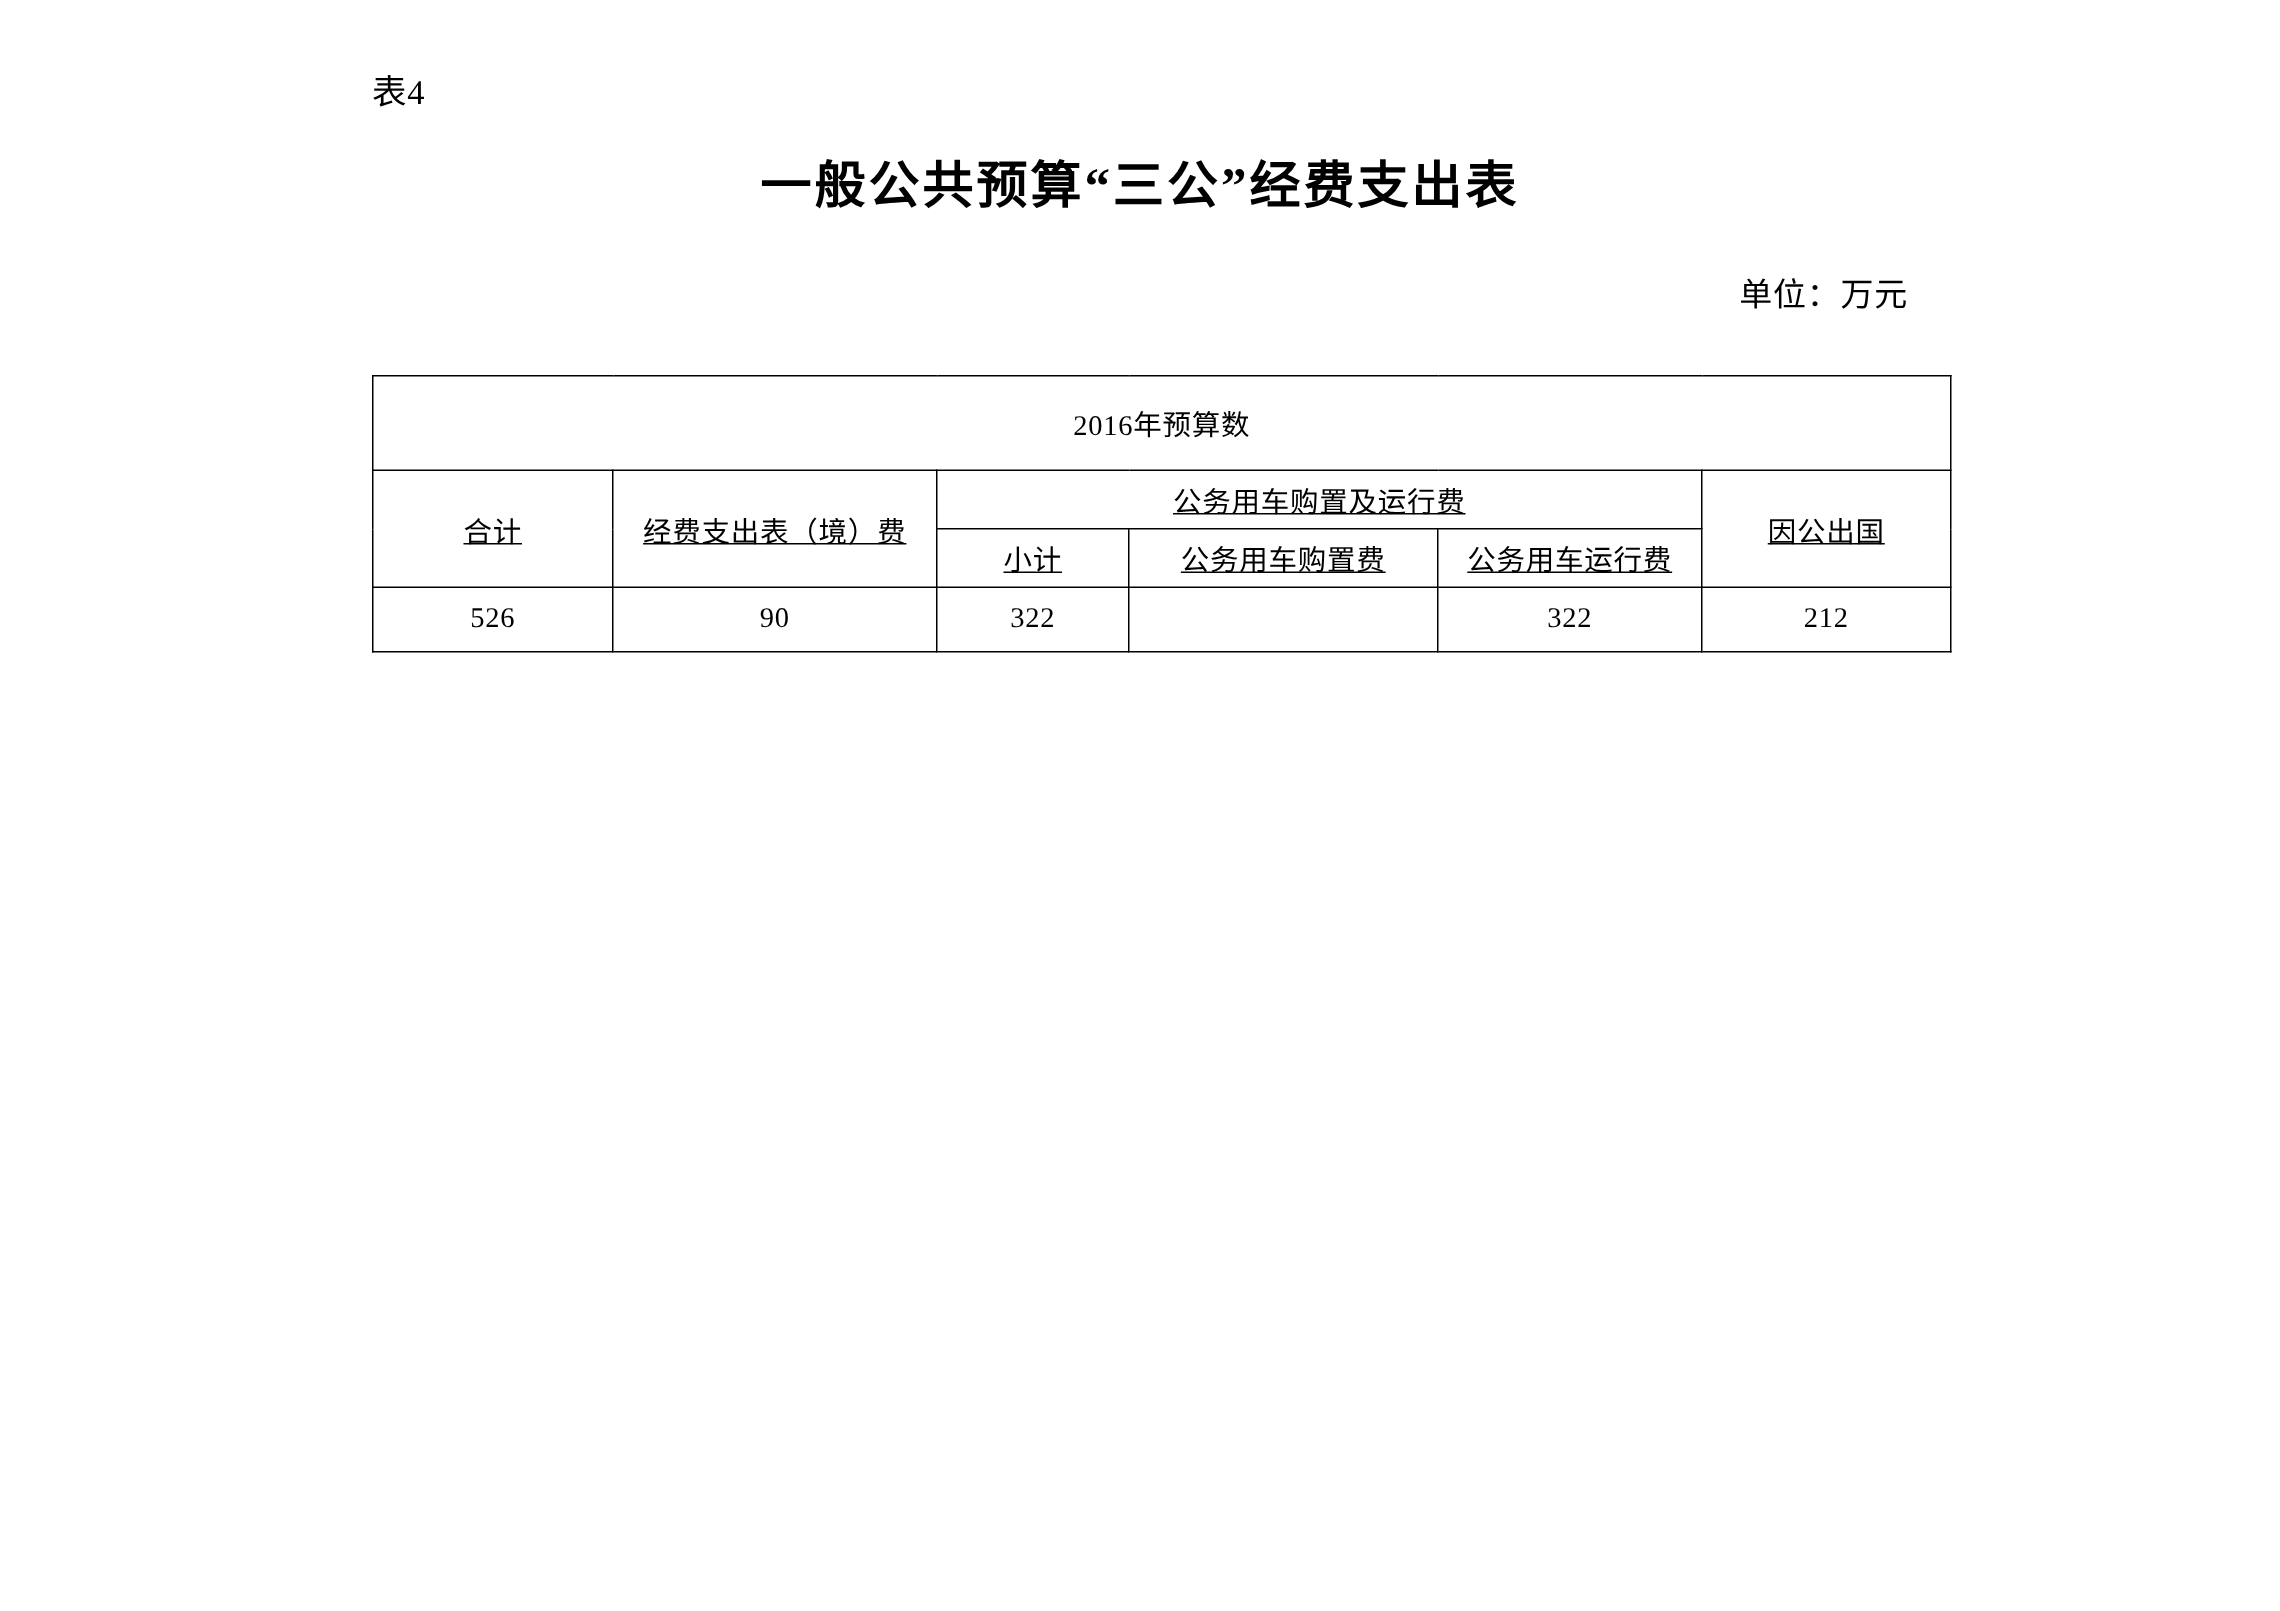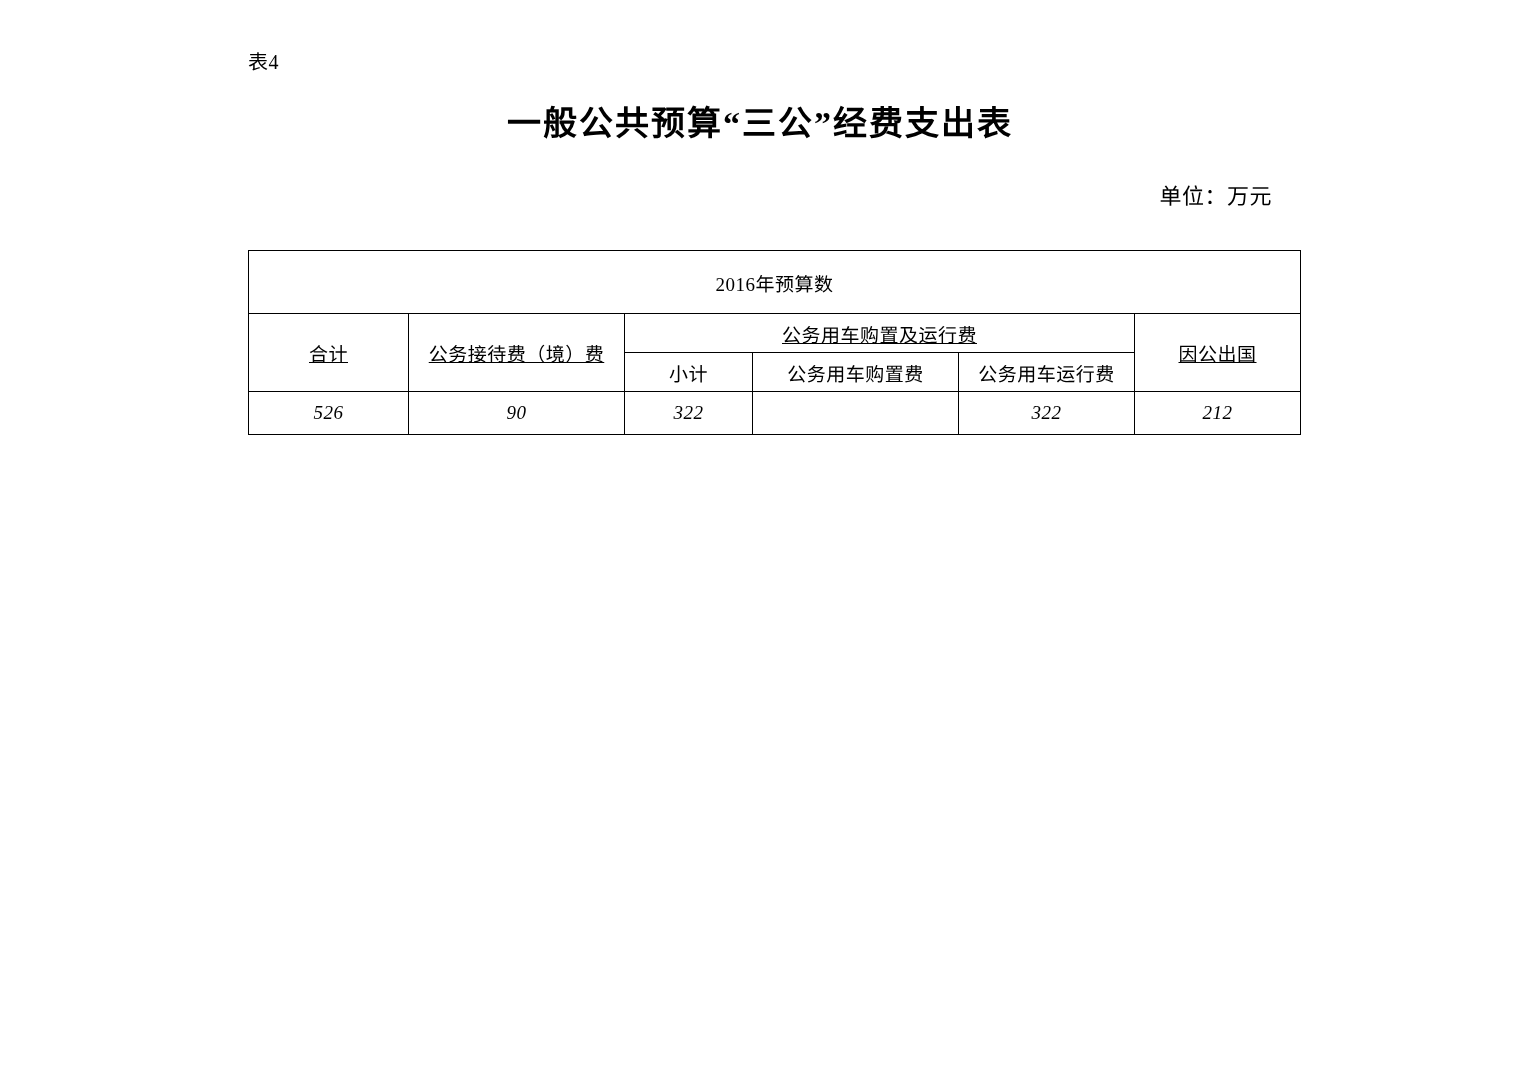--- a/index.html
+++ b/index.html
@@ -17,21 +17,21 @@
   }
   .page {
     position: relative;
     width: 1520px;
     height: 1074px;
   }
   .table-label {
     position: absolute;
     left: 248px;
     top: 50px;
-    font-size: 20px;
+    font-size: 23px;
     line-height: 24px;
     letter-spacing: 0.5px;
   }
   .doc-title {
     position: absolute;
     left: 0;
     top: 96px;
     width: 1520px;
     text-align: center;
     font-size: 34px;
@@ -61,29 +61,29 @@
   table.budget td {
     border: 1.5px solid #000000;
     text-align: center;
     vertical-align: middle;
     font-size: 19px;
     letter-spacing: 0.5px;
     padding: 0 2px;
   }
   .row-top td { height: 62px; }
   .row-h1 td { height: 38px; text-decoration: underline; }
-  .row-h2 td { height: 38px; }
+  .row-h2 td { height: 38px; text-decoration: underline; }
   .row-data td { height: 42px; }
   .c-total { width: 160px; }
   .c-abroad { width: 216px; }
   .c-sub { width: 128px; }
   .c-purchase { width: 206px; }
   .c-operate { width: 176px; }
   .c-reception { width: 166px; }
-  .num { font-size: 19px; font-style: italic; }
+  .num { font-size: 19px; }
 </style>
 </head>
 <body>
 
 <div class="page">
 
   <div class="table-label">表4</div>
 
   <div class="doc-title">一般公共预算“三公”经费支出表</div>
 
@@ -98,21 +98,21 @@
         <col class="c-purchase">
         <col class="c-operate">
         <col class="c-reception">
       </colgroup>
       <tbody>
         <tr class="row-top">
           <td colspan="6">2016年预算数</td>
         </tr>
         <tr class="row-h1">
           <td rowspan="2">合计</td>
-          <td rowspan="2">公务接待费（境）费</td>
+          <td rowspan="2">经费支出表（境）费</td>
           <td colspan="3">公务用车购置及运行费</td>
           <td rowspan="2">因公出国</td>
         </tr>
         <tr class="row-h2">
           <td>小计</td>
           <td>公务用车购置费</td>
           <td>公务用车运行费</td>
         </tr>
         <tr class="row-data">
           <td class="num">526</td>

